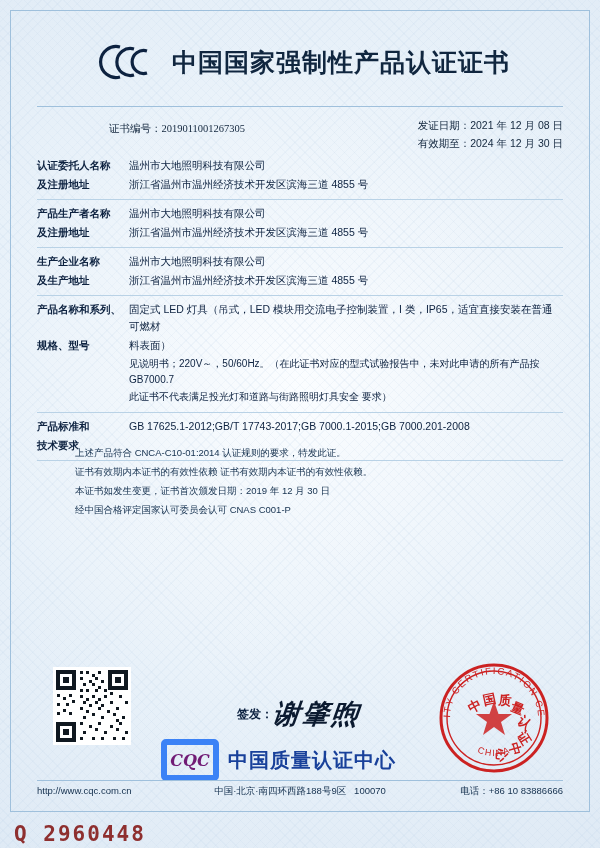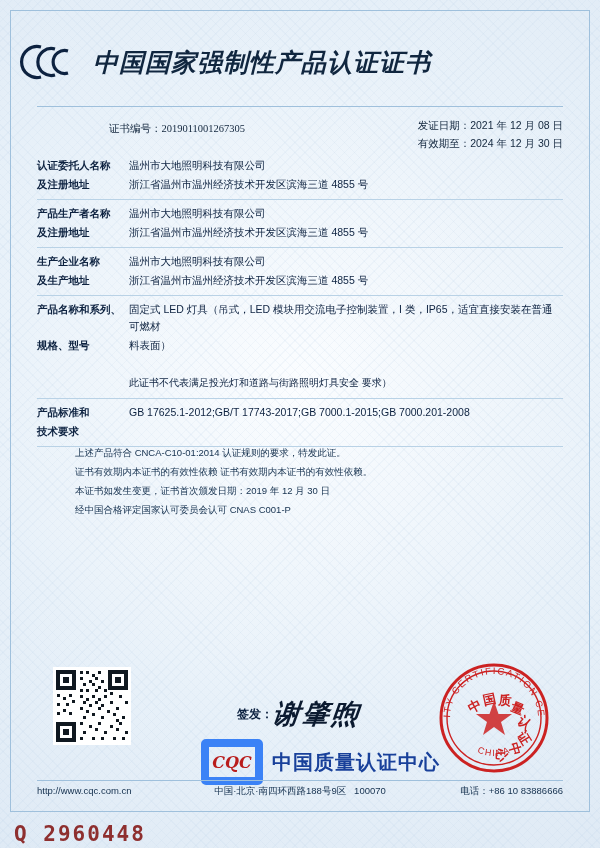--- a/index.html
+++ b/index.html
@@ -43,23 +43,22 @@
     padding: 0;
   }
 
   
   .header {
     position: absolute;
     left: 0; right: 0; top: 18px;
     height: 66px;
     display: flex;
     align-items: center;
-    justify-content: flex-start;
+    justify-content: center;
     gap: 10px;
-    font-style: italic;
   }
   .ccc-logo {
     width: 72px;
     height: 46px;
     position: relative;
     flex: none;
   }
   .ccc-logo svg { display:block; }
   .doc-title {
     font-family: "DejaVu Sans", "Liberation Sans", sans-serif;
@@ -204,32 +203,31 @@
   .cqc {
     position: absolute;
     left: 150px;
     top: 728px;
     display: flex;
     align-items: center;
     gap: 9px;
   }
   .cqc-mark {
     width: 46px; height: 30px;
-    border: 8px solid #3b82f6;
+    border: 6px solid #3b82f6;
     border-radius: 5px;
-    color: #b91c1c;
+    color: #701a75;
     font-family: "DejaVu Serif", "Liberation Serif", serif;
     font-size: 16px;
     font-weight: bold;
     font-style: italic;
     display: flex;
     align-items: center;
     justify-content: center;
     letter-spacing: 0px;
-    margin-left: 40px;
   }
   .cqc-text {
     font-family: "DejaVu Sans", "Liberation Sans", sans-serif;
     font-size: 20px;
     font-weight: bold;
     color: #18409a;
     letter-spacing: 1px;
   }
 
   
@@ -347,20 +345,21 @@
           <div class="field-row">
             <div class="f-label label-two-line">产品名称和系列、</div>
             <div class="f-value">固定式 LED 灯具（吊式，LED 模块用交流电子控制装置，I 类，IP65，适宜直接安装在普通可燃材</div>
           </div>
           <div class="field-row">
             <div class="f-label label-two-line">规格、型号</div>
             <div class="f-value">料表面）</div>
           </div>
           <div class="field-row">
             <div class="f-label">&nbsp;</div>
+            <div class="f-value small">见说明书；220V～，50/60Hz。（在此证书对应的型式试验报告中，未对此申请的所有产品按 GB7000.7</div>
           </div>
           <div class="field-row">
             <div class="f-label">&nbsp;</div>
             <div class="f-value small">此证书不代表满足投光灯和道路与街路照明灯具安全 要求）</div>
           </div>
           <div class="sep"></div>
         </div>
 
         <div class="block">
           <div class="field-row">

